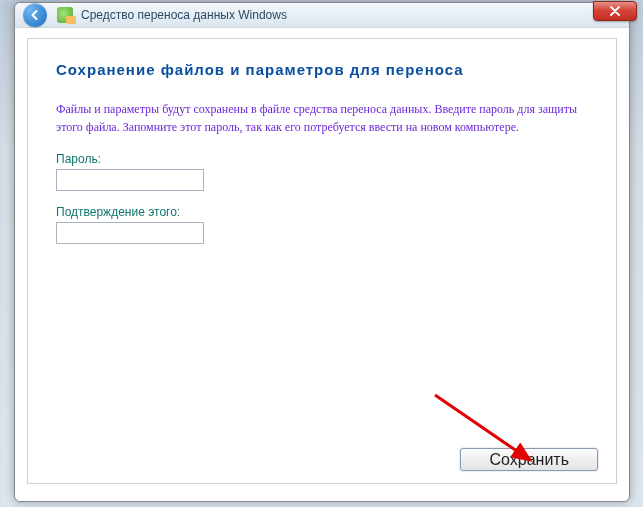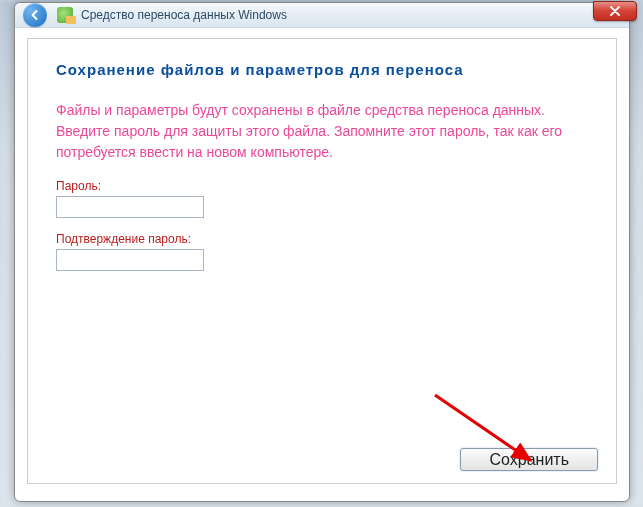--- a/index.html
+++ b/index.html
@@ -98,29 +98,30 @@
       background: #fff;
     }
     .heading {
       color: #0a4e9e;
       font-size: 15px;
       font-weight: 700;
       margin-bottom: 22px;
       letter-spacing: 1px;
     }
     .body-text {
-      font-size: 14px;
-      color: #ec4899;
+      font-size: 12px;
+      color: #6d28d9;
       line-height: 1.5;
       margin-bottom: 16px;
+      font-family: Liberation Serif, serif;
     }
     .field-group { margin-bottom: 14px; }
     .field-label {
       font-size: 12px;
-      color: #b91c1c;
+      color: #0f766e;
       display: block;
       margin-bottom: 3px;
     }
     .field-input {
       width: 148px;
       height: 22px;
       border: 1px solid #a9b5c2;
       padding: 2px 4px;
       font-size: 12px;
       background: #fff;
@@ -176,21 +177,21 @@
       <h1 class="heading">Сохранение файлов и параметров для переноса</h1>
 
       <p class="body-text">Файлы и параметры будут сохранены в файле средства переноса данных. Введите пароль для защиты этого файла. Запомните этот пароль, так как его потребуется ввести на новом компьютере.</p>
 
       <div class="field-group">
         <label class="field-label">Пароль:</label>
         <input type="password" class="field-input" value="" style="">
       </div>
 
       <div class="field-group">
-        <label class="field-label">Подтверждение пароль:</label>
+        <label class="field-label">Подтверждение этого:</label>
         <input type="password" class="field-input" value="" style="">
       </div>
 
       <div class="footer">
         <button class="save-btn">Сохранить</button>
       </div>
 
     </div>
   </div>
 

